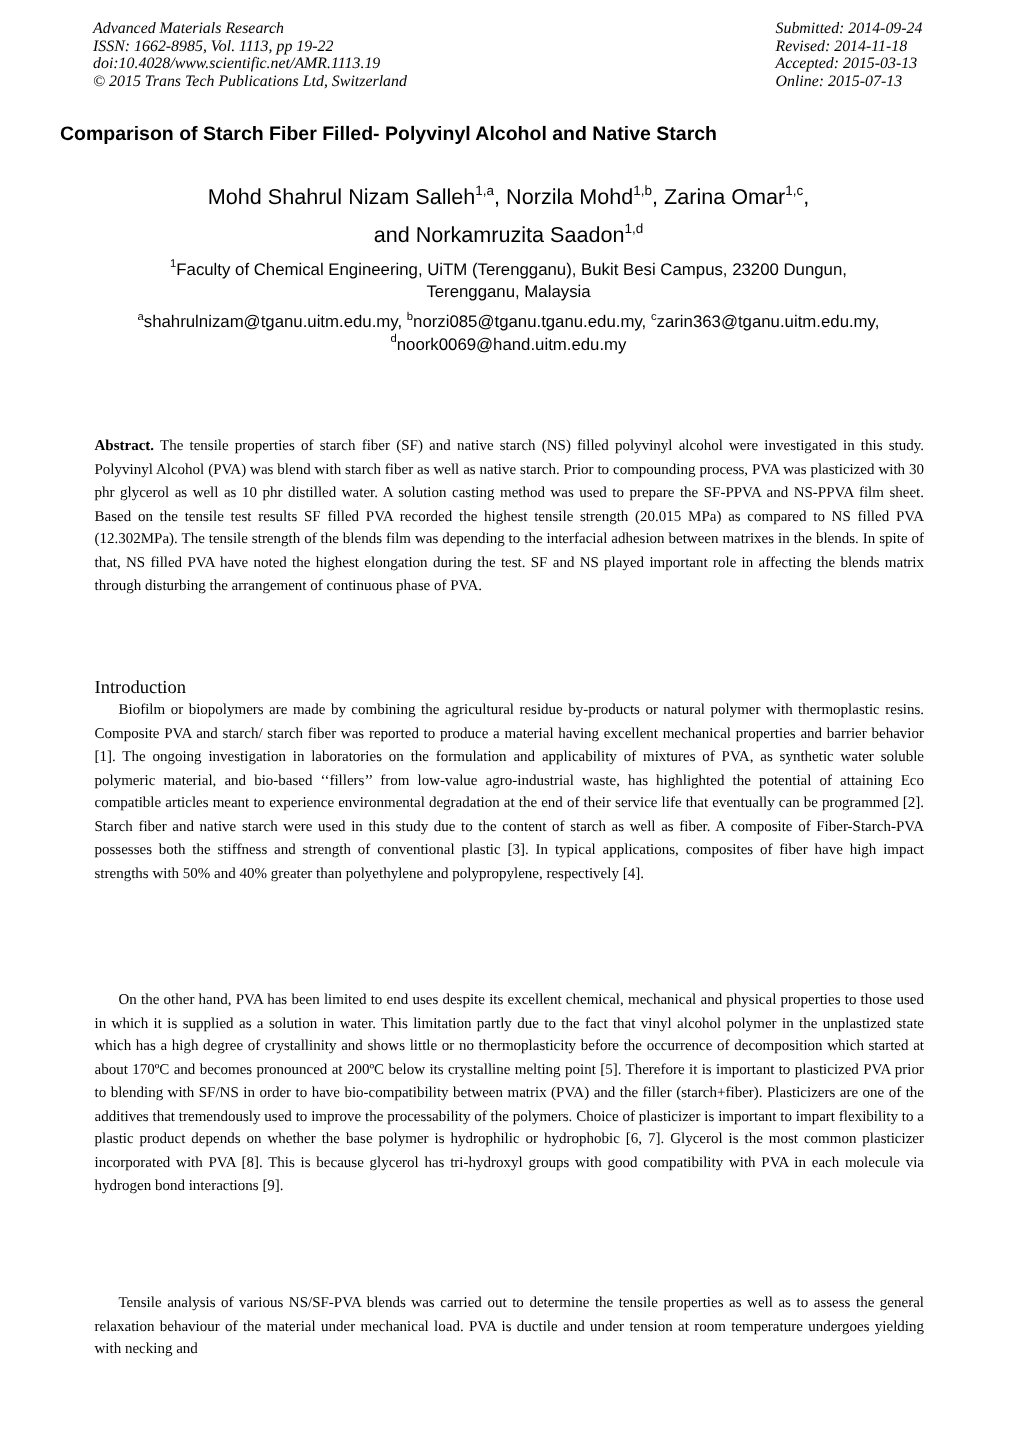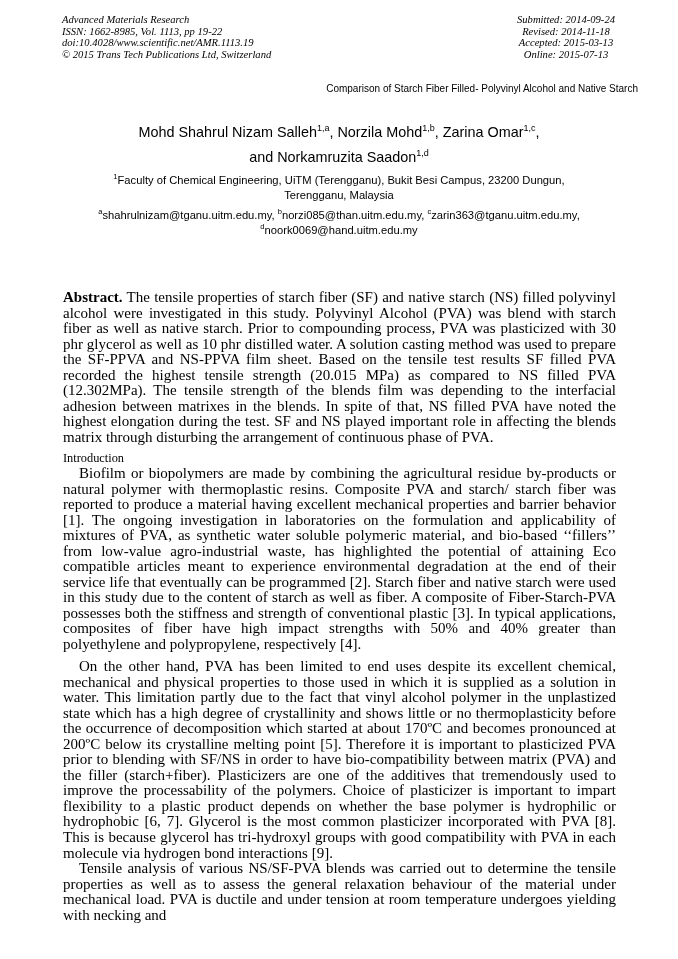--- a/index.html
+++ b/index.html
@@ -1,30 +1,30 @@
 <!DOCTYPE html>
 <html><head>
 <meta charset="utf-8">
 <style>
   html, body { margin: 0; padding: 0; background: #ffffff; }
   body { width: 678px; height: 959px; position: relative; overflow: hidden; color: #000; }
   .page { position: absolute; left: 0; top: 0; width: 678px; height: 778px; }
   .hdr { position: absolute; top: 14px; font-family: "Liberation Serif", serif; font-style: italic; font-size: 10.6px; line-height: 11.6px; }
   .hdr-left { left: 62px; text-align: left; }
-  .hdr-right { right: 63px; text-align: center; }
+  .hdr-right { right: 63px; text-align: left; }
   .hdr div { white-space: nowrap; }
-  .title { position: absolute; left: 40px; width: 598px; top: 80px; text-align: right; font-family: "Liberation Sans", sans-serif; font-weight: normal; font-size: 10px; line-height: 18.5px; }
+  .title { position: absolute; left: 40px; width: 598px; top: 80px; text-align: left; font-family: "Liberation Sans", sans-serif; font-weight: bold; font-size: 13px; line-height: 18.5px; }
   .authors { position: absolute; left: 40px; width: 598px; top: 120px; text-align: center; font-family: "Liberation Sans", sans-serif; font-size: 14.4px; line-height: 25px; }
   .affil { position: absolute; left: 40px; width: 598px; top: 173px; text-align: center; font-family: "Liberation Sans", sans-serif; font-size: 11.2px; line-height: 15.2px; }
   .emails { position: absolute; left: 40px; width: 598px; top: 208px; text-align: center; font-family: "Liberation Sans", sans-serif; font-size: 11.2px; line-height: 15.2px; }
   sup { font-size: 7.5px; line-height: 0; vertical-align: super; }
   .authors sup { font-size: 9px; }
   .keywords { position: absolute; left: 63px; top: 259px; font-family: "Liberation Sans", sans-serif; font-size: 11.2px; white-space: nowrap; }
   .keywords b { font-weight: bold; }
-  .body { position: absolute; left: 63px; width: 553px; font-family: "Liberation Serif", serif; font-size: 15px; line-height: 15.55px; text-align: justify; }
+  .body { position: absolute; left: 63px; width: 553px; font-family: "Liberation Serif", serif; font-size: 10px; line-height: 15.55px; text-align: justify; }
   .abstract { top: 290px; }
   .sec-heading { position: absolute; left: 63px; top: 451px; font-family: "Liberation Serif", serif; font-weight: normal; font-size: 12.35px; }
   .p1 { top: 466px; }
   .p2 { top: 659px; }
   .p3 { top: 861px; }
   .indent { text-indent: 16px; }
   .label-bold { font-weight: bold; }
 </style>
 </head>
 <body>
@@ -60,21 +60,21 @@
     </div>
   </div>
 
   <div class="affil">
     <div><sup>1</sup><span>Faculty of Chemical Engineering, UiTM (Terengganu), Bukit Besi Campus, 23200 Dungun,</span></div>
     <div>Terengganu, Malaysia</div>
   </div>
 
   <div class="emails">
     <div>
-      <sup>a</sup><span>shahrulnizam@tganu.uitm.edu.my</span><span>, </span><sup>b</sup><span>norzi085@than.uitm.edu.my</span><span>, </span><sup>c</sup><span>zarin363@tganu.uitm.edu.my</span><span>,</span>
+      <sup>a</sup><span>shahrulnizam@tganu.uitm.edu.my</span><span>, </span><sup>b</sup><span>norzi085@tganu.tganu.edu.my</span><span>, </span><sup>c</sup><span>zarin363@tganu.uitm.edu.my</span><span>,</span>
     </div>
     <div>
       <sup>d</sup><span>noork0069@hand.uitm.edu.my</span>
     </div>
   </div>
 
 
   <div class="body abstract">
     <span class="label-bold">Abstract.</span><span> The tensile properties of starch fiber (SF) and native starch (NS) filled polyvinyl alcohol were investigated in this study. Polyvinyl Alcohol (PVA) was blend with starch fiber as well as native starch. Prior to compounding process, PVA was plasticized with 30 phr glycerol as well as 10 phr distilled water. A solution casting method was used to prepare the SF-PPVA and NS-PPVA film sheet. Based on the tensile test results SF filled PVA recorded the highest tensile strength (20.015 MPa) as compared to NS filled PVA (12.302MPa). The tensile strength of the blends film was depending to the interfacial adhesion between matrixes in the blends. In spite of that, NS filled PVA have noted the highest elongation during the test. SF and NS played important role in affecting the blends matrix through disturbing the arrangement of continuous phase of PVA.</span>
   </div>

